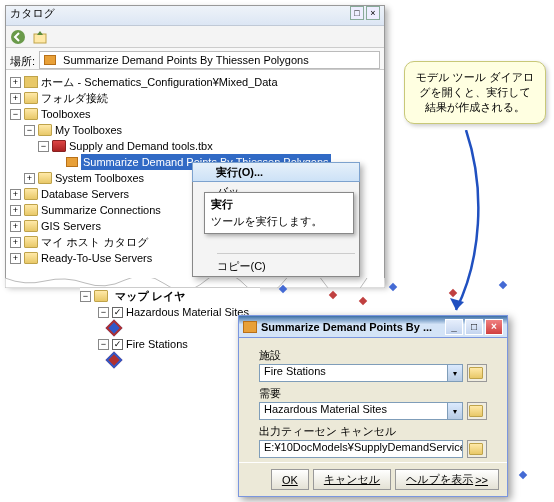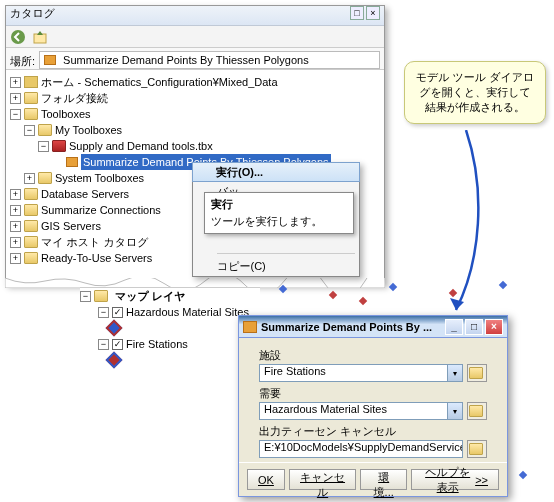--- a/index.html
+++ b/index.html
@@ -276,19 +276,18 @@
     <div class="field-row">
       <div class="field-input"><span>E:¥10DocModels¥SupplyDemandService¥Scratch¥scratch.gdb¥Th</span></div>
       <div class="browse-btn">
           <span class="node-icon folder"></span>
         </div>
     </div>
   </div>
   <div class="dlg-buttons">
     <button class="btn">OK</button>
     <button class="btn">キャンセル</button>
-    <button class="btn">環境...</button>
     <button class="btn help-btn">
         <span>ヘルプを表示</span>
         <span> &gt;&gt;</span>
       </button>
   </div>
 </div>
 
 </body></html>

